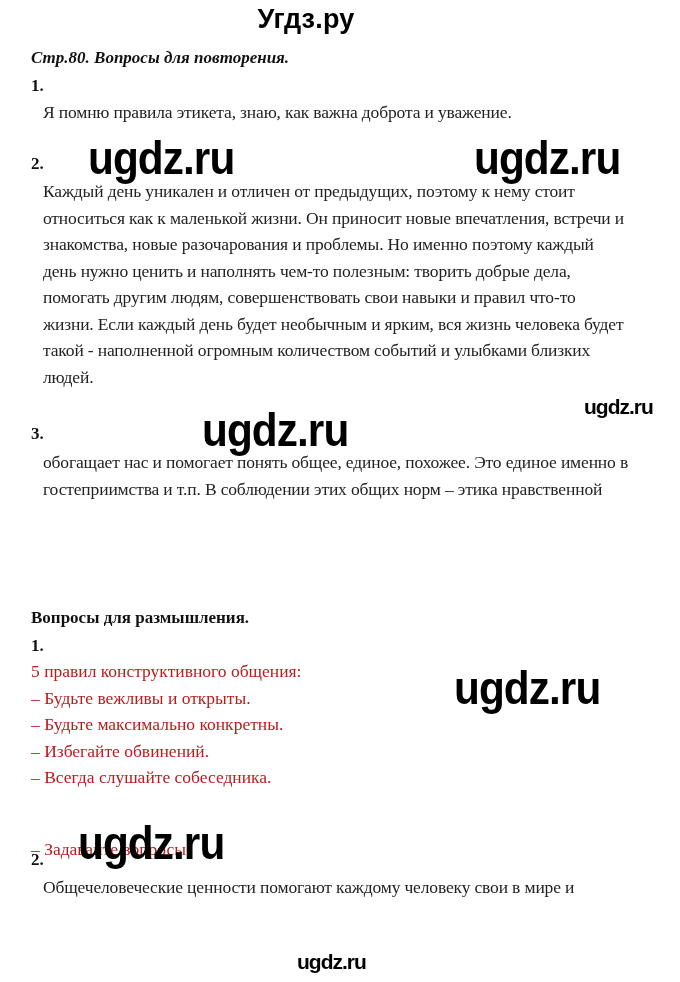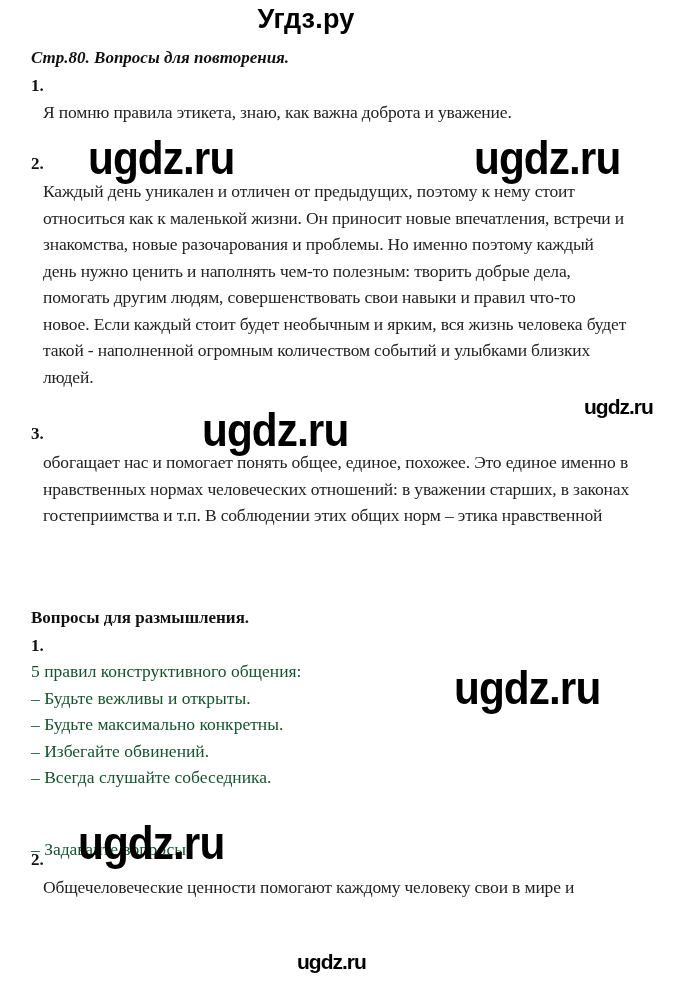--- a/index.html
+++ b/index.html
@@ -23,21 +23,21 @@
       letter-spacing: -0.15px;
       margin-left: 12px;
     }
     .para .line { display: block; white-space: nowrap; }
     .wm {
       position: absolute; font-family: "Liberation Sans", sans-serif; font-weight: bold;
       color: #000; letter-spacing: -1px; white-space: nowrap;
     }
     .wm-big { font-size: 46px; transform: scaleX(0.92); transform-origin: left top; }
     .wm-small { font-size: 21px; }
-    .list-line { position: absolute; left: 31px; font-size: 17.5px; color: #14532d; white-space: nowrap; }
+    .list-line { position: absolute; left: 31px; font-size: 17.5px; color: #b91c1c; white-space: nowrap; }
   </style>
 </head>
 <body>
 
 <div class="site-title">Угдз.ру</div>
 
 <div class="heading" style="top:48px;font-style:italic;">Стр.80. Вопросы для повторения.</div>
 
 <div class="num" style="top:76px;">1.</div>
 <div class="para" style="top:99px;">
@@ -46,31 +46,30 @@
 
 <div class="num" style="top:154px;">2.</div>
 <div class="wm wm-big" style="left:88px; top:131px;">ugdz.ru</div>
 <div class="wm wm-big" style="left:474px; top:131px;">ugdz.ru</div>
 <div class="para" style="top:178px;">
   <span class="line">Каждый день уникален и отличен от предыдущих, поэтому к нему стоит</span>
   <span class="line">относиться как к маленькой жизни. Он приносит новые впечатления, встречи и</span>
   <span class="line">знакомства, новые разочарования и проблемы. Но именно поэтому каждый</span>
   <span class="line">день нужно ценить и наполнять чем-то полезным: творить добрые дела,</span>
   <span class="line">помогать другим людям, совершенствовать свои навыки и правил что-то</span>
-  <span class="line">новое. Если каждый стоит будет необычным и ярким, вся жизнь человека будет</span>
+  <span class="line">жизни. Если каждый день будет необычным и ярким, вся жизнь человека будет</span>
   <span class="line">такой - наполненной огромным количеством событий и улыбками близких</span>
   <span class="line">людей.</span>
 </div>
 
 <div class="wm wm-small" style="left:584px; top:395px;">ugdz.ru</div>
 <div class="num" style="top:424px;">3.</div>
 <div class="wm wm-big" style="left:202px; top:403px;">ugdz.ru</div>
 <div class="para" style="top:449px;">
   <span class="line">обогащает нас и помогает понять общее, единое, похожее. Это единое именно в</span>
-  <span class="line">нравственных нормах человеческих отношений: в уважении старших, в законах</span>
   <span class="line">гостеприимства и т.п. В соблюдении этих общих норм – этика нравственной</span>
 </div>
 
 <div class="heading" style="top:608px;">Вопросы для размышления.</div>
 <div class="num" style="top:636px;">1.</div>
 <div class="list-line" style="top:661px;">5 правил конструктивного общения:</div>
 <div class="wm wm-big" style="left:454px; top:661px;">ugdz.ru</div>
 <div class="list-line" style="top:688px;">– Будьте вежливы и открыты.</div>
 <div class="list-line" style="top:714px;">– Будьте максимально конкретны.</div>
 <div class="list-line" style="top:741px;">– Избегайте обвинений.</div>

